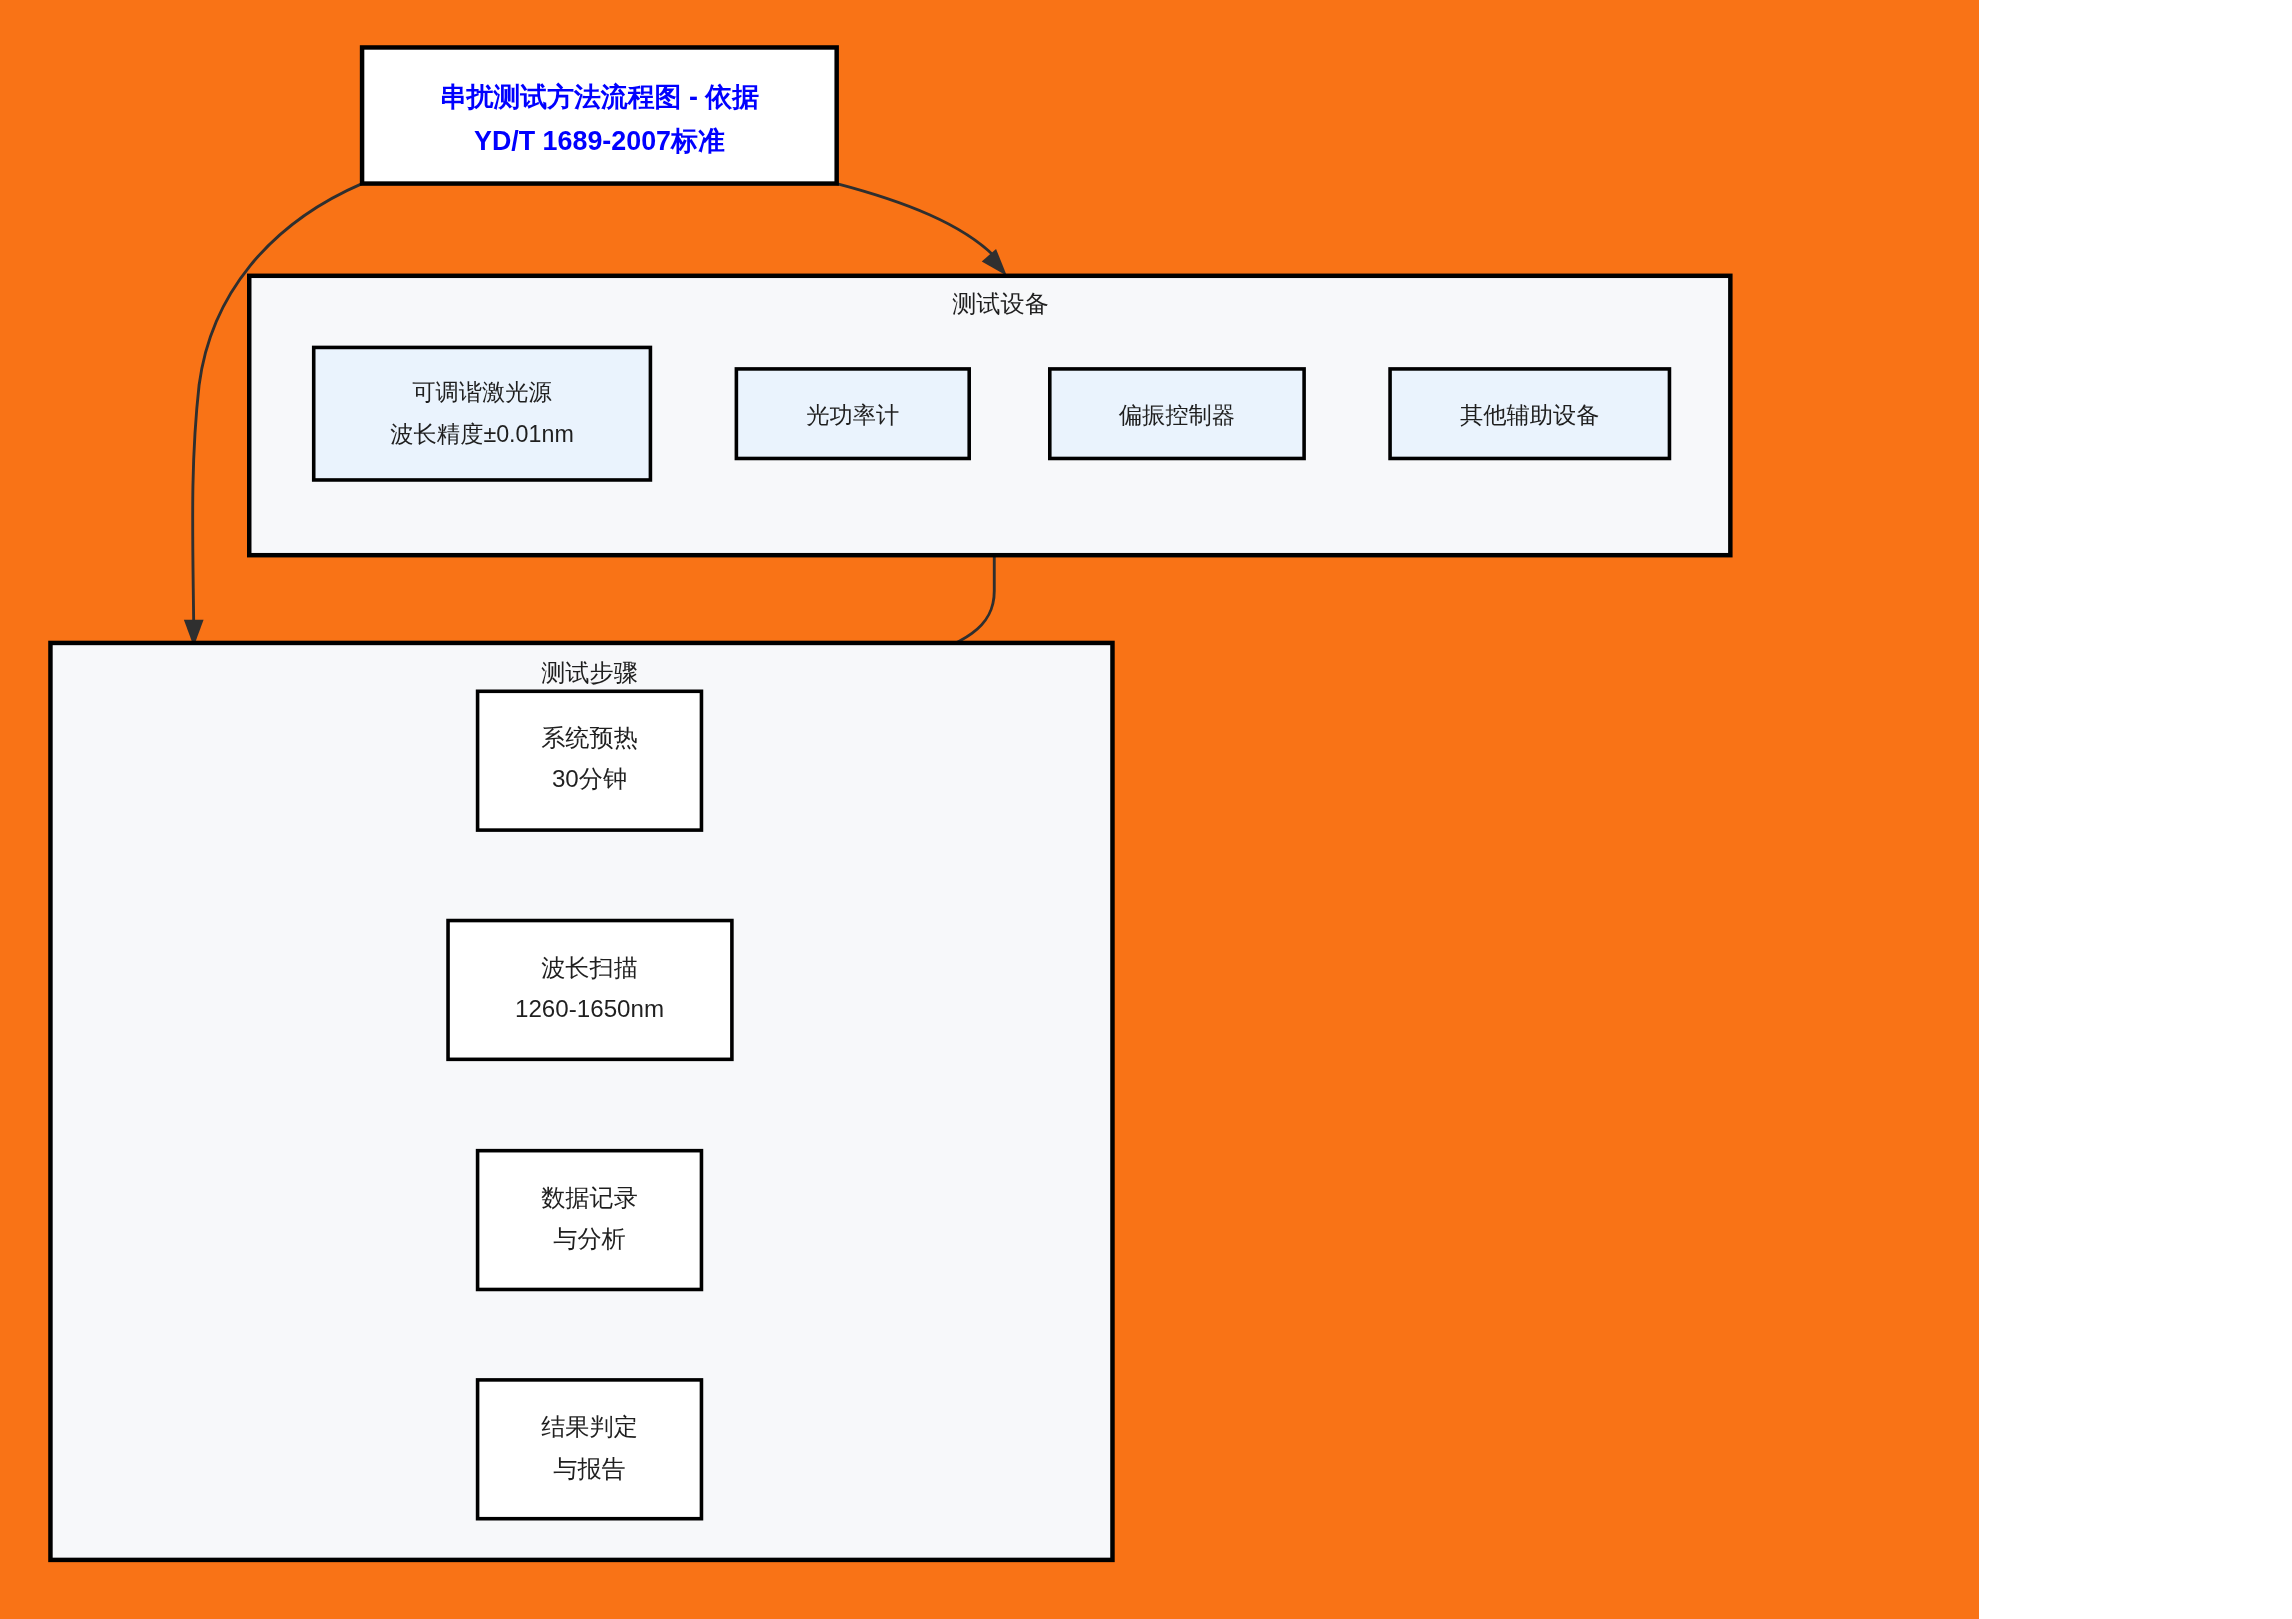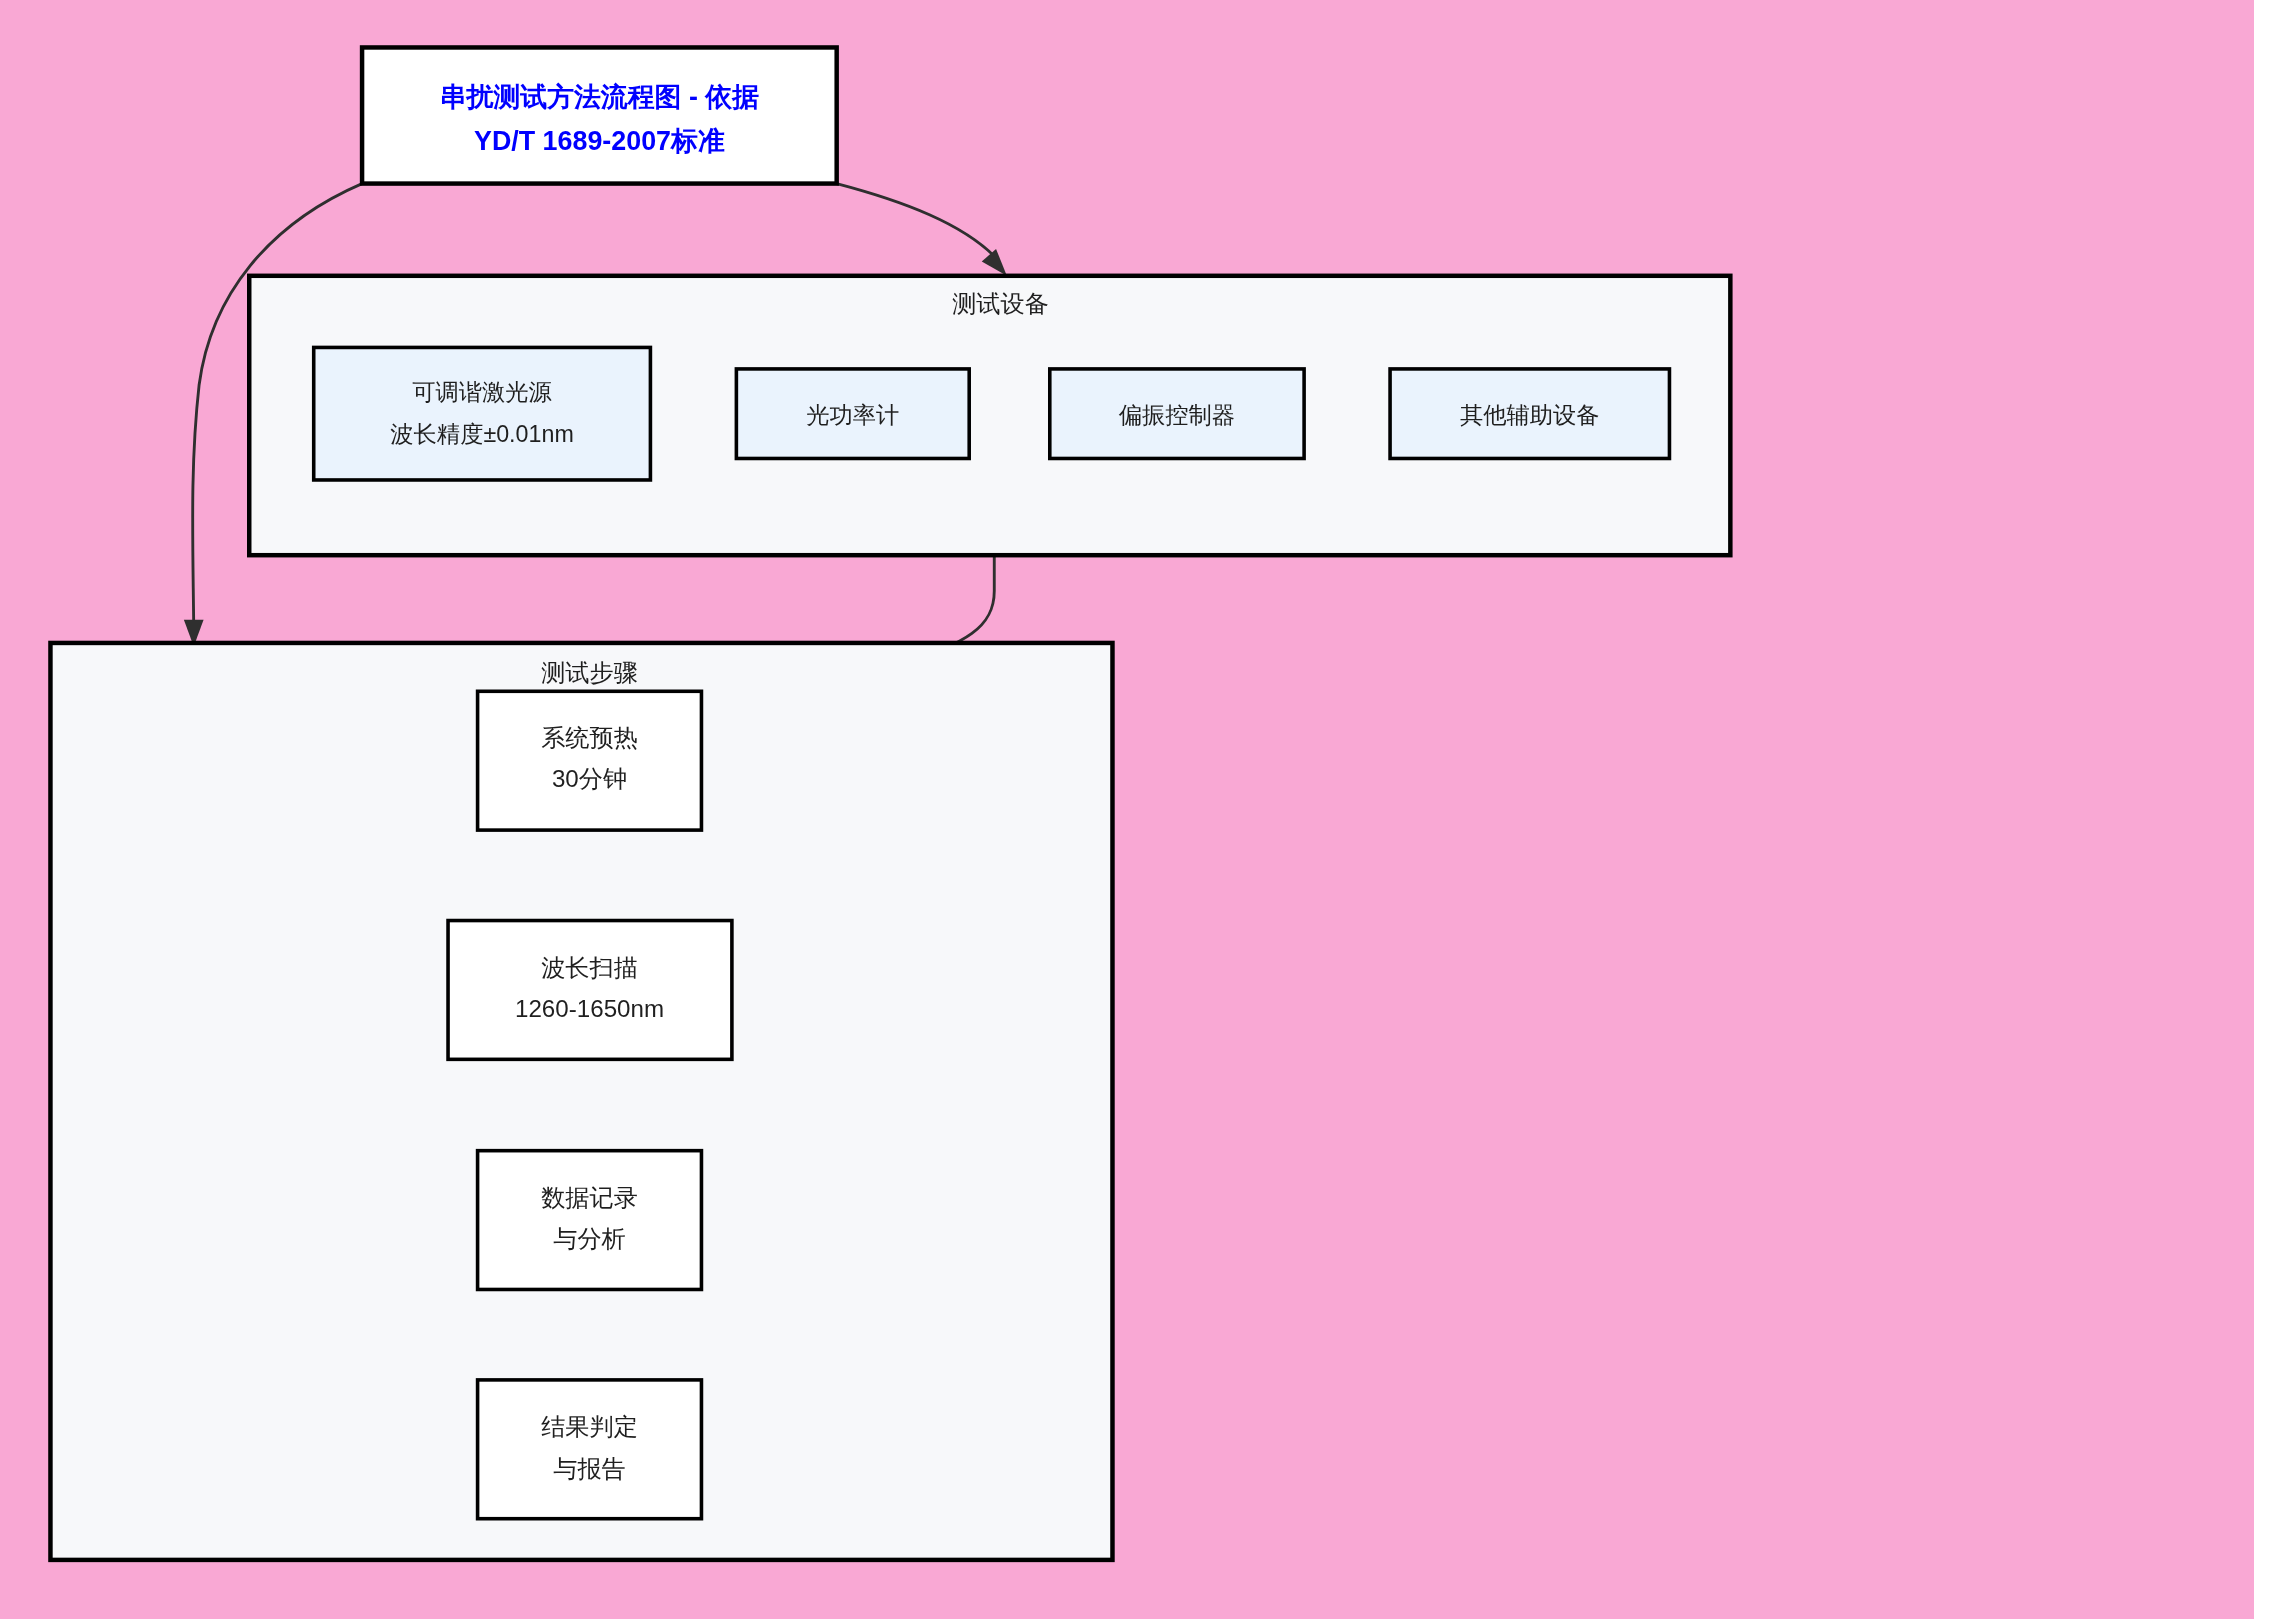--- a/index.html
+++ b/index.html
@@ -8,23 +8,23 @@
     background: #ffffff;
   }
   body {
     width: 2293px;
     height: 1619px;
     font-family: "Liberation Sans", "DejaVu Sans", sans-serif;
     overflow: hidden;
   }
   #diagram-root {
     position: relative;
-    width: 2254px;
+    width: 1979px;
     height: 1619px;
-    background: #f9a8d4;
+    background: #f97316;
   }
   svg.flow-canvas {
     position: absolute;
     top: 0;
     left: 0;
     width: 2293px;
     height: 1619px;
     display: block;
   }
   .box-rect-title {

